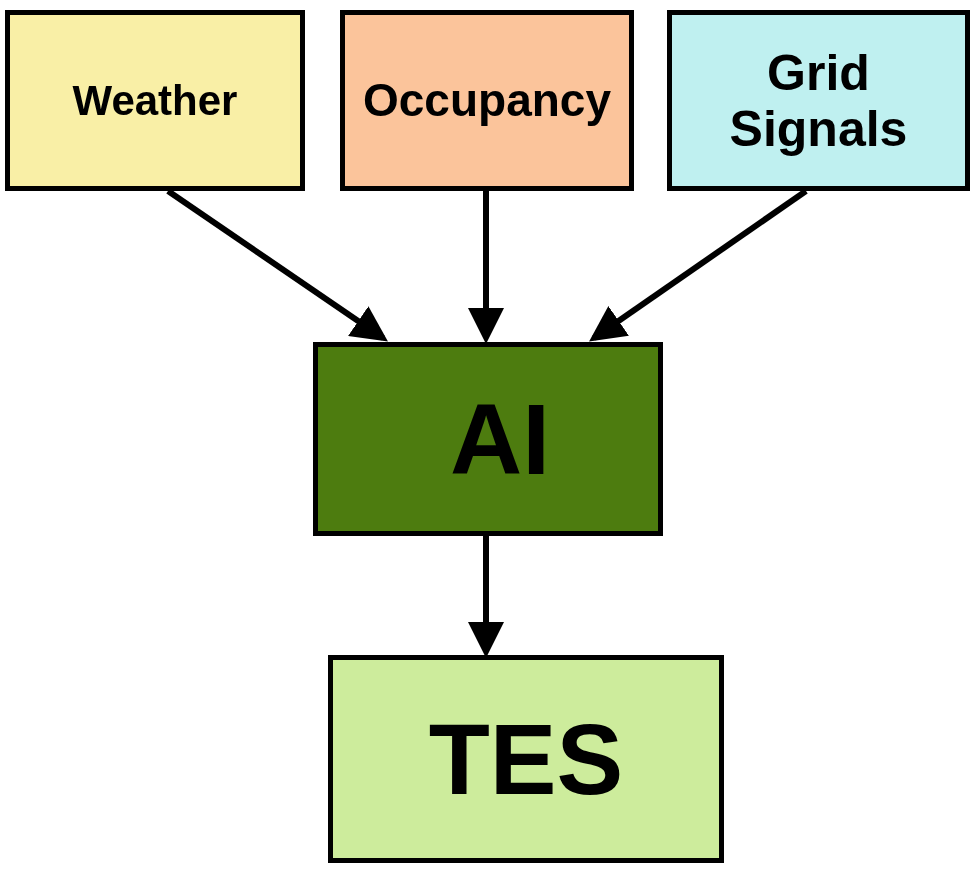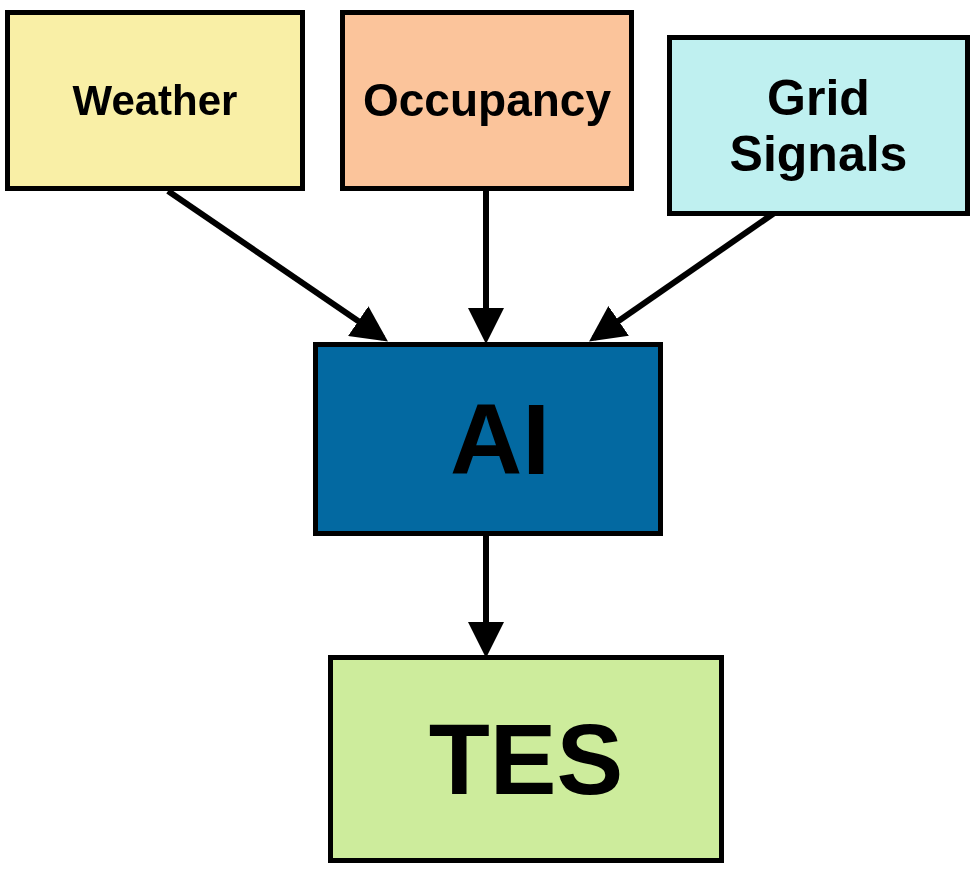--- a/index.html
+++ b/index.html
@@ -1,20 +1,20 @@
 <!DOCTYPE html>
 <html><head>
   <meta charset="utf-8">
   <style>
     html, body { margin:0; padding:0; background:#ffffff; }
     body { width:976px; height:873px; position:relative; overflow:hidden; font-family:"Liberation Sans", sans-serif; }
     .box { position:absolute; box-sizing:border-box; border:5px solid #000; display:flex; align-items:center; justify-content:center; text-align:center; font-weight:bold; color:#000; line-height:1.12; }
     #b-weather { left:5px; top:10px; width:300px; height:181px; font-size:42px; }
     #b-occ { left:340px; top:10px; width:294px; height:181px; font-size:46px; }
-    #b-grid { left:667px; top:10px; width:303px; height:181px; font-size:50px;margin-top:25px; }
+    #b-grid { left:667px; top:10px; width:303px; height:181px; font-size:50px; }
     #b-ai { left:313px; top:342px; width:350px; height:194px; font-size:100px; }
     #b-tes { left:328px; top:655px; width:396px; height:208px; font-size:100px; }
     svg#arrows { position:absolute; left:0; top:0; }
   </style>
 </head>
 <body>
 
 <svg id="arrows" width="976" height="873">
   <defs>
     <marker id="ah" markerWidth="6" markerHeight="6" refX="5" refY="3" orient="auto" markerUnits="strokeWidth">
@@ -29,18 +29,18 @@
 
 <div class="box" id="b-weather" style="background: rgb(249, 239, 166);">
   <span>Weather</span>
 </div>
 <div class="box" id="b-occ" style="background: rgb(251, 196, 155);">
   <span>Occupancy</span>
 </div>
 <div class="box" id="b-grid" style="background: rgb(191, 240, 240);">
   <span style="display:inline-block;width:220px;">Grid Signals</span>
 </div>
-<div class="box" id="b-ai" style="background: #0369a1; padding-left: 24px;">
+<div class="box" id="b-ai" style="background: #4d7c0f; padding-left: 24px;">
   <span>AI</span>
 </div>
 <div class="box" id="b-tes" style="background: rgb(205, 236, 156);">
   <span>TES</span>
 </div>
 
 </body></html>

